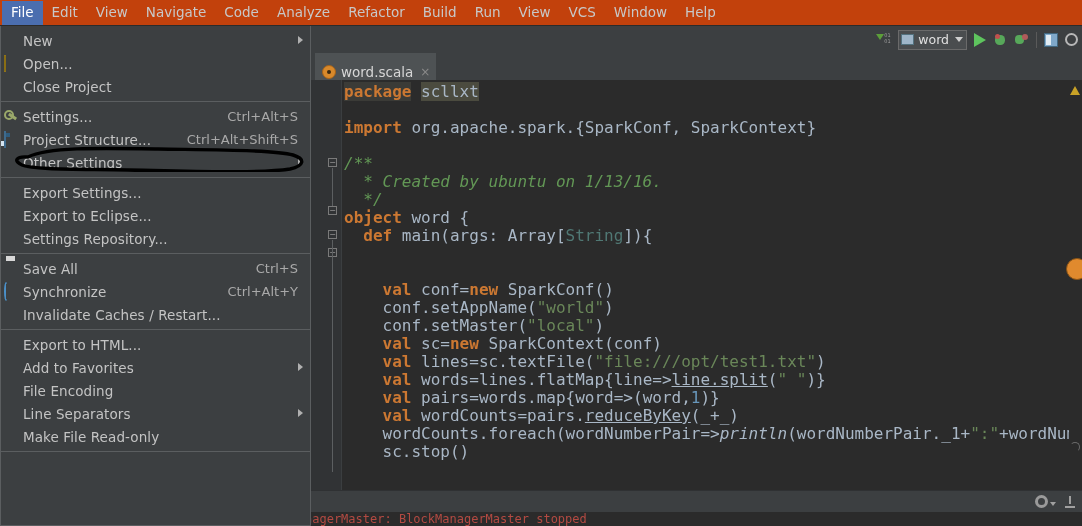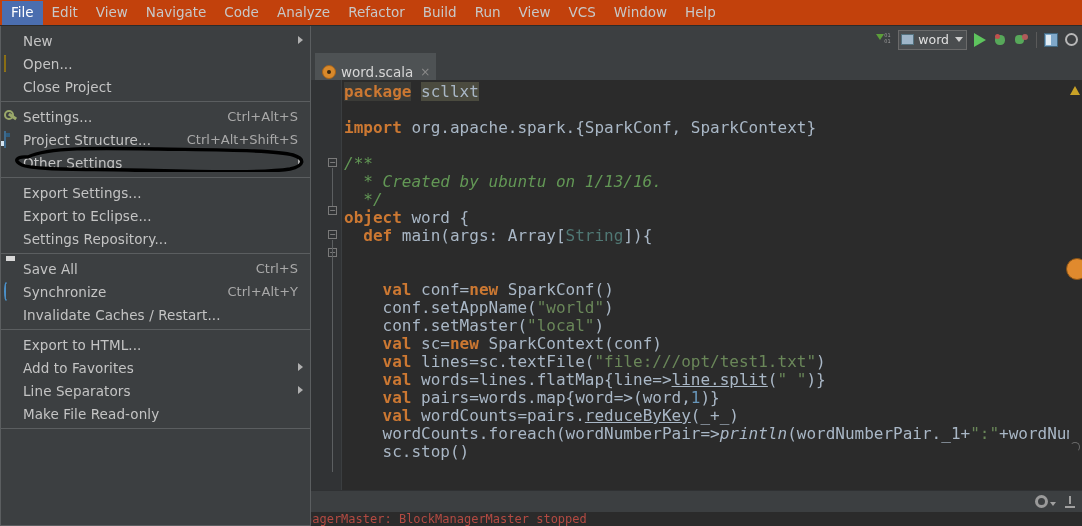--- a/index.html
+++ b/index.html
@@ -597,20 +597,23 @@
     <div class="mi">
       <span class="mi-label">Export to HTML...</span>
     </div>
 
 
     <div class="mi">
       <span class="mi-label">Add to Favorites</span>
       <span class="mi-arrow"></span>
     </div>
 
+    <div class="mi">
+      <span class="mi-label">File Encoding</span>
+    </div>
 
     <div class="mi">
       <span class="mi-label">Line Separators</span>
       <span class="mi-arrow"></span>
     </div>
 
     <div class="mi">
       <span class="mi-label">Make File Read-only</span>
     </div>
 

